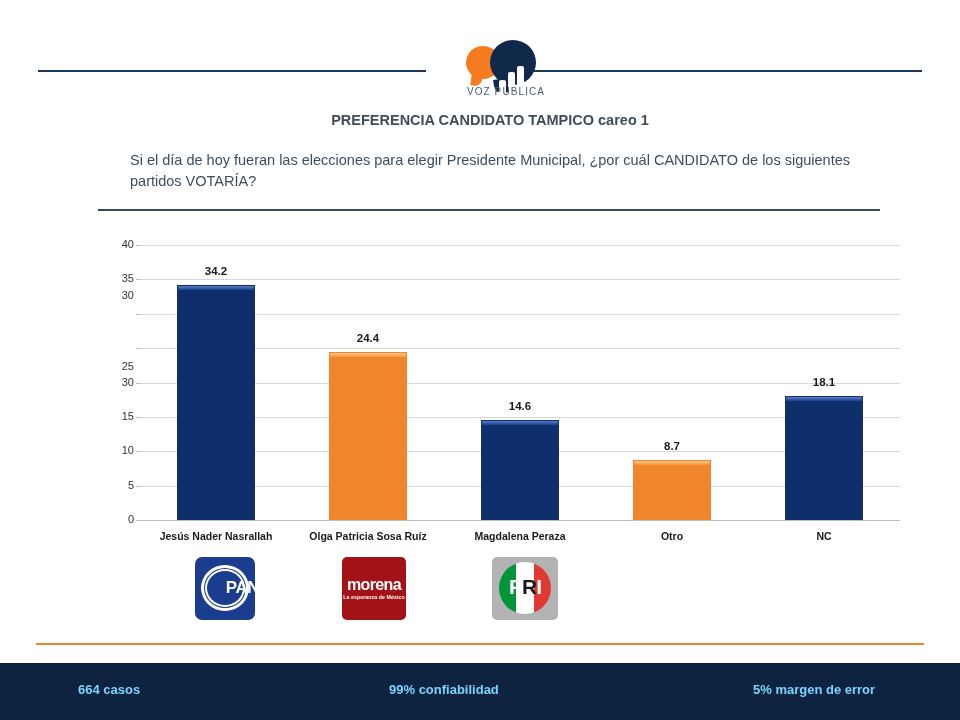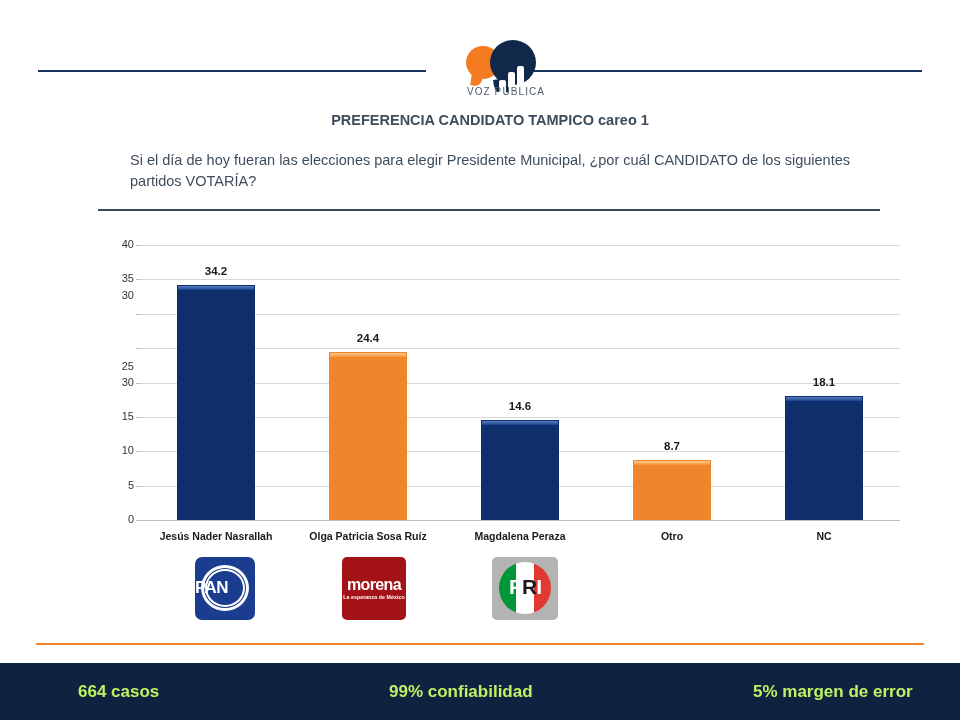--- a/index.html
+++ b/index.html
@@ -215,21 +215,21 @@
     left: 10px; top: 12px;
     width: 40px; height: 38px;
     border: 2px solid #ffffff;
     border-radius: 50%;
     box-sizing: border-box;
   }
   .pan-text {
     position: absolute;
     left: 0; top: 21px;
     width: 64px;
-    text-align: left;
+    text-align: right;
     color: #ffffff;
     font-size: 17px;
     font-weight: bold;
     letter-spacing: -0.5px;
     font-family: "Liberation Sans", sans-serif;
   }
   
   .morena-box {
     position: absolute;
     left: 8px; top: 0;
@@ -300,22 +300,22 @@
   }
   .footer-band {
     position: absolute;
     left: 0; top: 663px;
     width: 960px; height: 57px;
     background: #0E2340;
   }
   .footer-item {
     position: absolute;
     top: 19px;
-    color: #bef264;
-    font-size: 17px;
+    color: #7dd3fc;
+    font-size: 13px;
     font-weight: bold;
   }
   .f1 { left: 78px; }
   .f2 { left: 389px; }
   .f3 { left: 753px; }
 </style>
 </head>
 <body>
 
 <div class="header-band">

